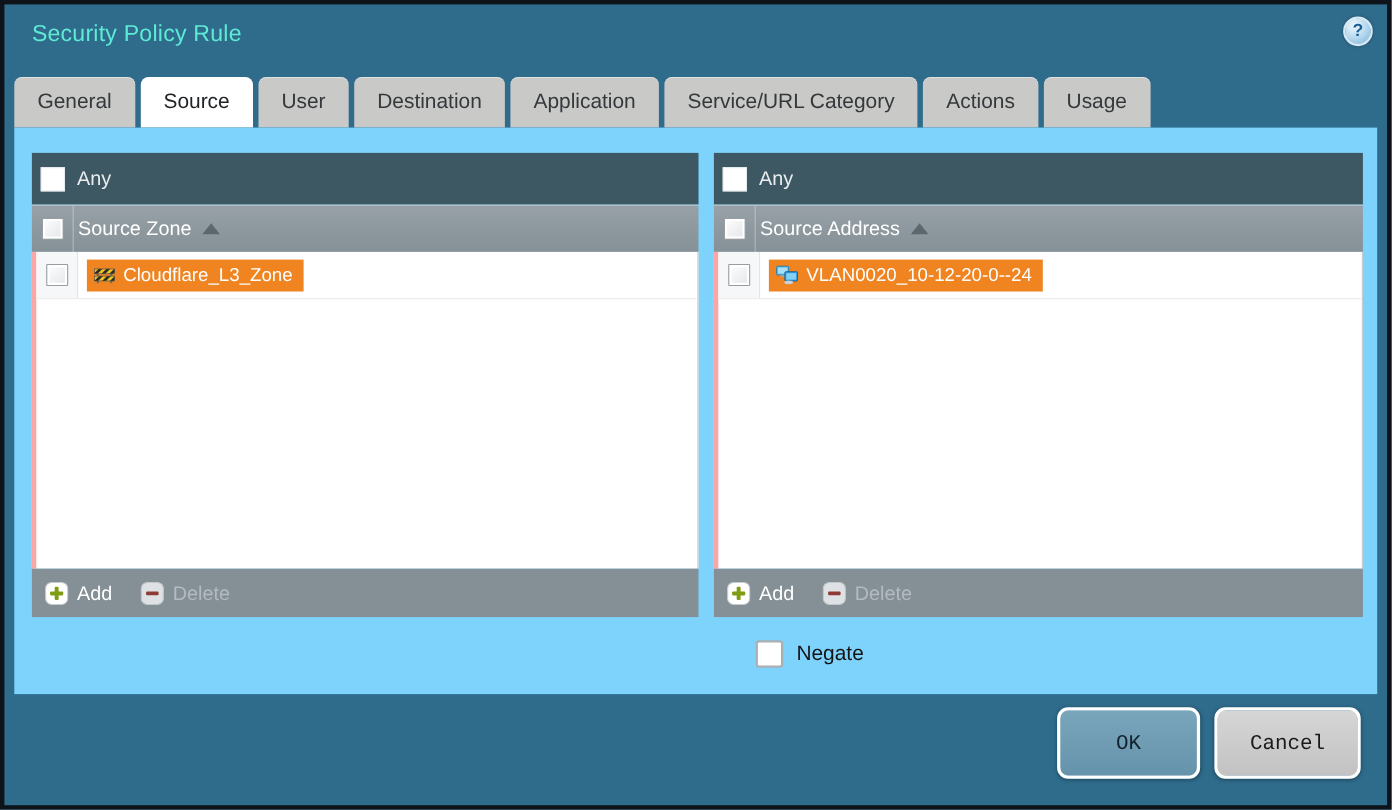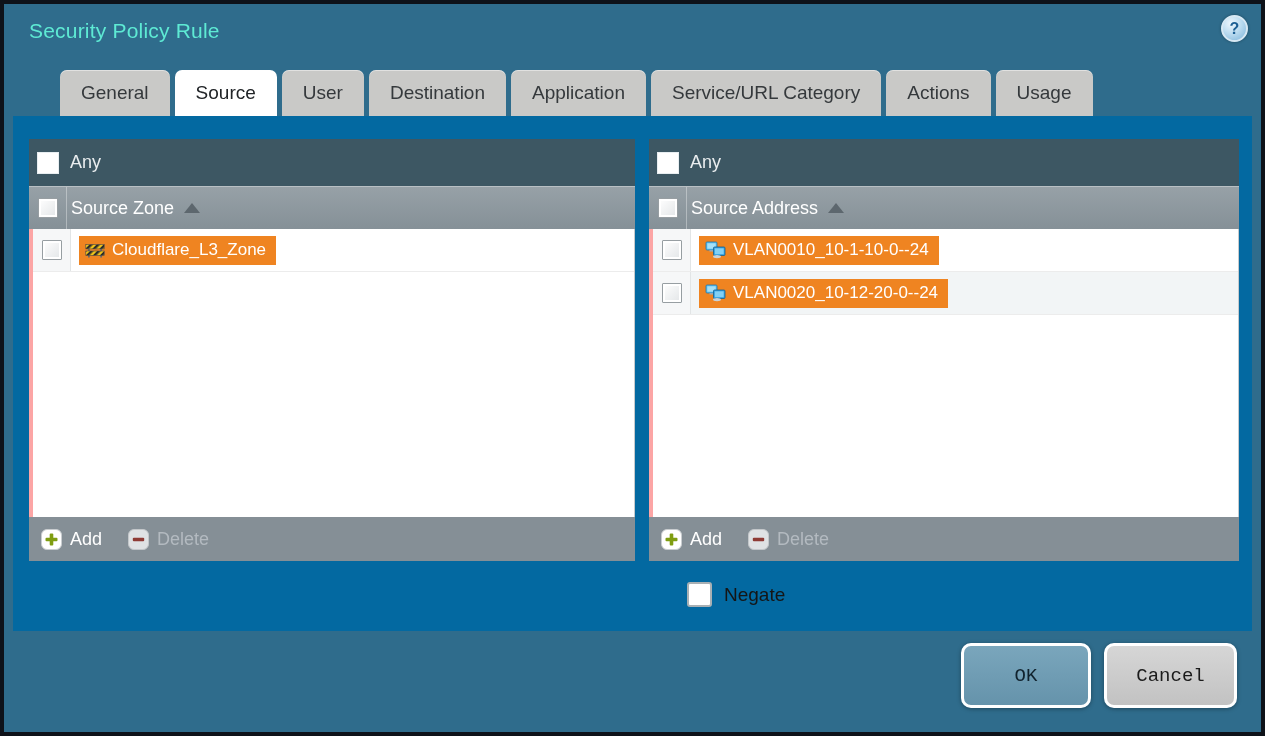--- a/index.html
+++ b/index.html
@@ -29,41 +29,41 @@
     border: 2px solid #d7e8f3;
     box-shadow: 0 0 3px rgba(0,0,0,0.35);
     display: flex; align-items: center; justify-content: center;
     color: #1c5f93; font-size: 16px; font-weight: bold;
     cursor: pointer;
   }
 
   
   .tabs {
     position: absolute; top: 66px; left: 9px; height: 46px;
-    display: flex; gap: 5px; align-items: flex-end; margin-left: 47px;
+    display: flex; gap: 5px; align-items: flex-end;
   }
   .tab {
     height: 46px; line-height: 46px;
     padding: 0 21px;
     background: #c9c9c7;
     border-radius: 7px 7px 0 0;
     font-size: 19px; color: #35393c;
     white-space: nowrap; cursor: pointer;
     box-shadow: inset 0 1px 0 rgba(255,255,255,0.45);
   }
   .tab.active {
     background: #ffffff;
     color: #212427;
     box-shadow: none;
   }
 
   
   .content {
     position: absolute; top: 112px; left: 9px; right: 9px; bottom: 101px;
-    background: #0369a1;
+    background: #7dd3fc;
   }
 
   
   .panel {
     position: absolute; top: 23px; bottom: 70px;
     display: flex; flex-direction: column;
   }
   .panel-left  { left: 16px;  width: 606px; }
   .panel-right { left: 636px; right: 13px; }
 
@@ -286,36 +286,20 @@
           </div>
           <div class="chip">
             <svg width="21" height="18" viewBox="0 0 21 18">
               <rect x="1" y="1" width="11" height="8" rx="1" fill="#5bc0f0" stroke="#2176ad" stroke-width="0.8"></rect>
               <rect x="2.3" y="2.3" width="8.4" height="5.4" fill="#a5e0f8"></rect>
               <rect x="4.5" y="9" width="4.5" height="1.6" fill="#9aa7b0"></rect>
               <rect x="8.5" y="6" width="11.5" height="8.5" rx="1" fill="#2f9fe2" stroke="#185f8d" stroke-width="0.8"></rect>
               <rect x="9.8" y="7.3" width="8.9" height="5.9" fill="#83d1f5"></rect>
               <ellipse cx="12" cy="15.6" rx="4" ry="1.7" fill="#c9d2d8"></ellipse>
             </svg>
-            <span>VLAN0010_10-1-10-0--24</span>
-          </div>
-        </div>
-        <div class="row">
-          <div class="cb-cell">
-            <div class="cb-small"></div>
-          </div>
-          <div class="chip">
-            <svg width="21" height="18" viewBox="0 0 21 18">
-              <rect x="1" y="1" width="11" height="8" rx="1" fill="#5bc0f0" stroke="#2176ad" stroke-width="0.8"></rect>
-              <rect x="2.3" y="2.3" width="8.4" height="5.4" fill="#a5e0f8"></rect>
-              <rect x="4.5" y="9" width="4.5" height="1.6" fill="#9aa7b0"></rect>
-              <rect x="8.5" y="6" width="11.5" height="8.5" rx="1" fill="#2f9fe2" stroke="#185f8d" stroke-width="0.8"></rect>
-              <rect x="9.8" y="7.3" width="8.9" height="5.9" fill="#83d1f5"></rect>
-              <ellipse cx="12" cy="15.6" rx="4" ry="1.7" fill="#c9d2d8"></ellipse>
-            </svg>
             <span>VLAN0020_10-12-20-0--24</span>
           </div>
         </div>
       </div>
       <div class="panel-footer">
         <div class="foot-btn">
           <div class="icon-box">
             <svg width="15" height="15" viewBox="0 0 15 15">
               <rect x="5.7" y="1.5" width="3.6" height="12" rx="1" fill="#7f9d12"></rect>
               <rect x="1.5" y="5.7" width="12" height="3.6" rx="1" fill="#7f9d12"></rect>

